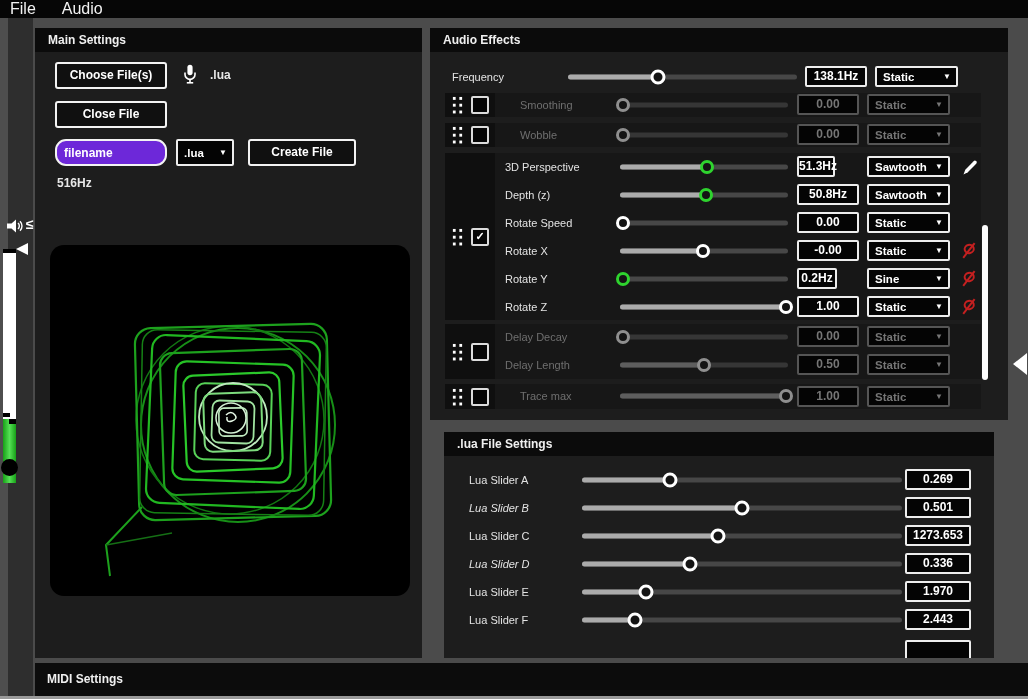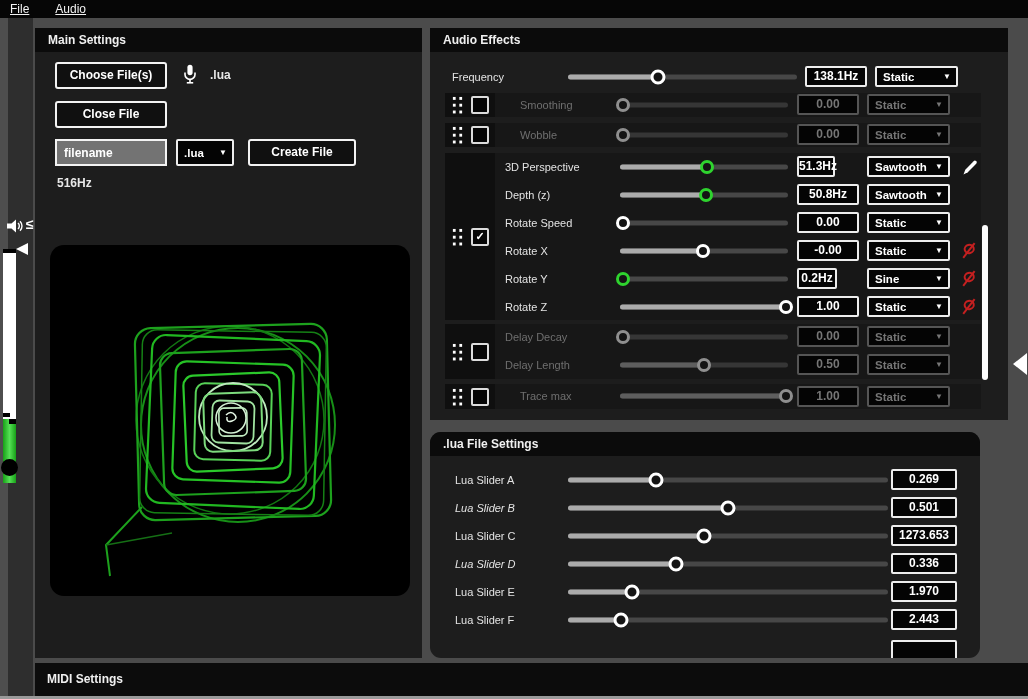--- a/index.html
+++ b/index.html
@@ -1,39 +1,39 @@
 <!DOCTYPE html>
 <html><head>
 <meta charset="utf-8">
 <style>
   html,body{margin:0;padding:0;background:#222;}
   #app{position:relative;width:1028px;height:699px;background:#4b4b4b;overflow:hidden;
        font-family:"Liberation Sans",sans-serif;color:#e6e6e6;-webkit-font-smoothing:antialiased;}
   
   .menubar{position:absolute;left:0;top:0;width:1028px;height:18px;background:#060606;display:flex;align-items:center;gap:26px;padding-left:10px;box-sizing:border-box;}
-  .menuitem{font-size:12px;color:#f2f2f2;cursor:default;text-decoration:underline;}
+  .menuitem{font-size:16px;color:#f2f2f2;cursor:default;}
   
   .left-edge{position:absolute;left:0;top:18px;width:8px;height:681px;background:#4e4e4e;}
   .volcol{position:absolute;left:8px;top:18px;width:25px;height:681px;background:#2e2e2e;}
   .lte{position:absolute;left:26px;top:216px;font-size:14px;font-weight:700;color:#fff;}
   .voltri{position:absolute;left:16px;top:243px;width:0;height:0;border-top:6px solid transparent;border-bottom:6px solid transparent;border-right:12px solid #fff;}
   .volwhite{position:absolute;left:3px;top:249px;width:13px;height:170px;background:#fff;}
   .volticka{position:absolute;left:3px;top:249px;width:13px;height:4px;background:#000;}
   .voltickb{position:absolute;left:3px;top:413px;width:7px;height:4px;background:#000;}
   .volgreen{position:absolute;left:3px;top:419px;width:13px;height:64px;background:linear-gradient(90deg,#17a017,#55e055 50%,#17a017);}
   .voltickc{position:absolute;left:9px;top:419px;width:7px;height:5px;background:#000;}
   .volthumb{position:absolute;left:1px;top:459px;width:17px;height:17px;border-radius:50%;background:#000;}
   
   .panel{position:absolute;background:#1d1d1d;}
   .phead{position:absolute;left:0;right:0;top:0;height:24px;background:#0b0b0b;color:#f0f0f0;
          font-size:12px;font-weight:700;line-height:24px;padding-left:13px;box-sizing:border-box;}
   
   .btn{position:absolute;background:#101010;border:2px solid #f3f3f3;border-radius:3px;color:#fff;
        font-size:12px;font-weight:700;text-align:center;line-height:23px;box-sizing:border-box;cursor:default;}
-  .tinput{position:absolute;background:#737373;border:2px solid #f3f3f3;border-radius:0;color:#fff;
+  .tinput{position:absolute;background:#6d28d9;border:2px solid #f3f3f3;border-radius:11px;color:#fff;
        font-size:12px;font-weight:700;padding:0 0 0 7px;box-sizing:border-box;outline:none;font-family:inherit;}
   .vbox{position:absolute;height:21px;background:#040404;border:2px solid #ededed;border-radius:2px;
         color:#fff;font-size:12px;font-weight:700;text-align:center;line-height:17px;box-sizing:border-box;}
   .dbox{position:absolute;height:21px;background:#040404;border:2px solid #ededed;border-radius:2px;
         color:#fff;font-size:11.5px;font-weight:700;display:flex;align-items:center;justify-content:space-between;
         padding:0 5px 0 6px;box-sizing:border-box;}
   .darr{font-size:8px;line-height:1;}
   
   .track{position:absolute;top:50%;transform:translateY(-50%);height:5px;background:#474747;border-radius:3px;}
   .fill{position:absolute;left:0;top:0;bottom:0;background:#ababab;border-radius:3px;}
@@ -338,21 +338,21 @@
         <div class="dbox" style="left:422px;top:3px;width:83px;">
           <span>Static</span>
           <span class="darr">▼</span>
         </div>
       </div>
     </div>
 
     <div class="scrollbar" style="left:552px;top:197px;height:155px;"></div>
   </div>
 
-  <div class="panel" style="left:430px;top:432px;width:550px;height:226px;overflow:hidden;border-radius:11px;">
+  <div class="panel" style="left:444px;top:432px;width:550px;height:226px;overflow:hidden;">
     <div class="phead">
       <span>.lua File Settings</span>
     </div>
 
     <div class="erow" style="top:34px;">
       <span class="elabel" style="left:25px;">Lua Slider A</span>
       <div class="track" style="left:138px;width:320px;">
           <div class="fill" style="width:27.5%;"></div>
         </div>
       <div class="thumb" style="left:calc(138px + 320px*0.275);width:9px;height:9px;"></div>

